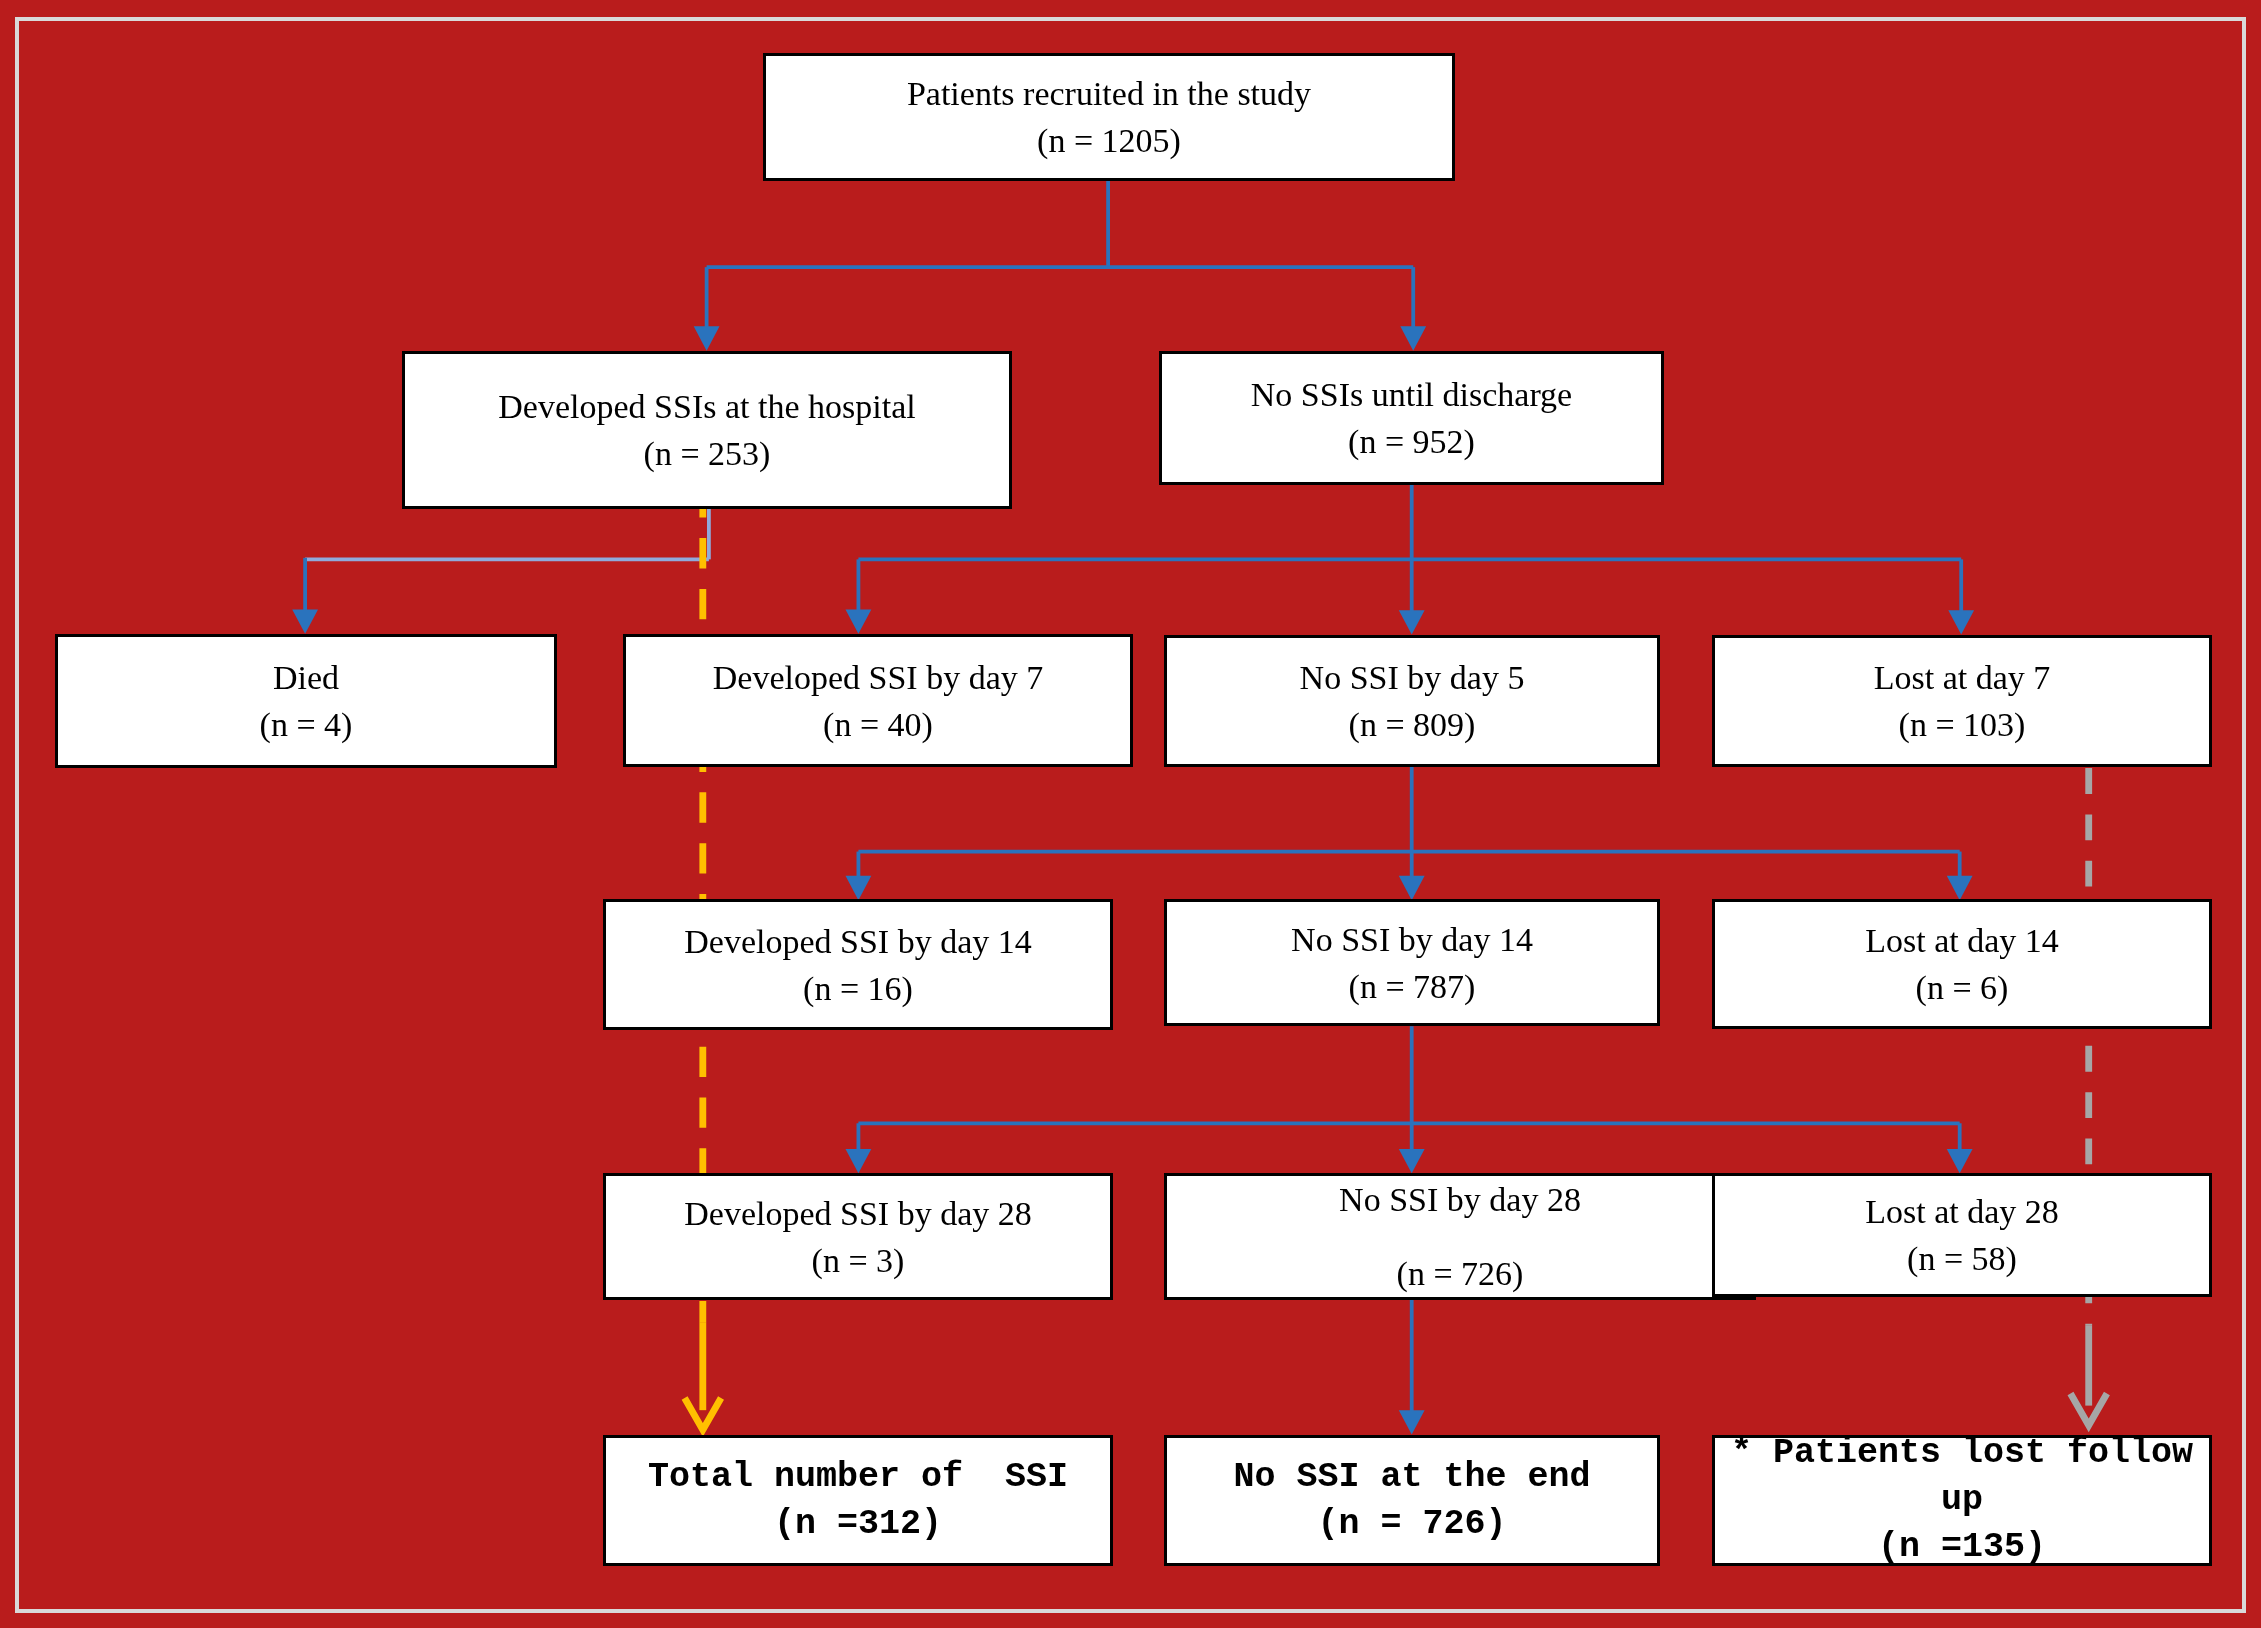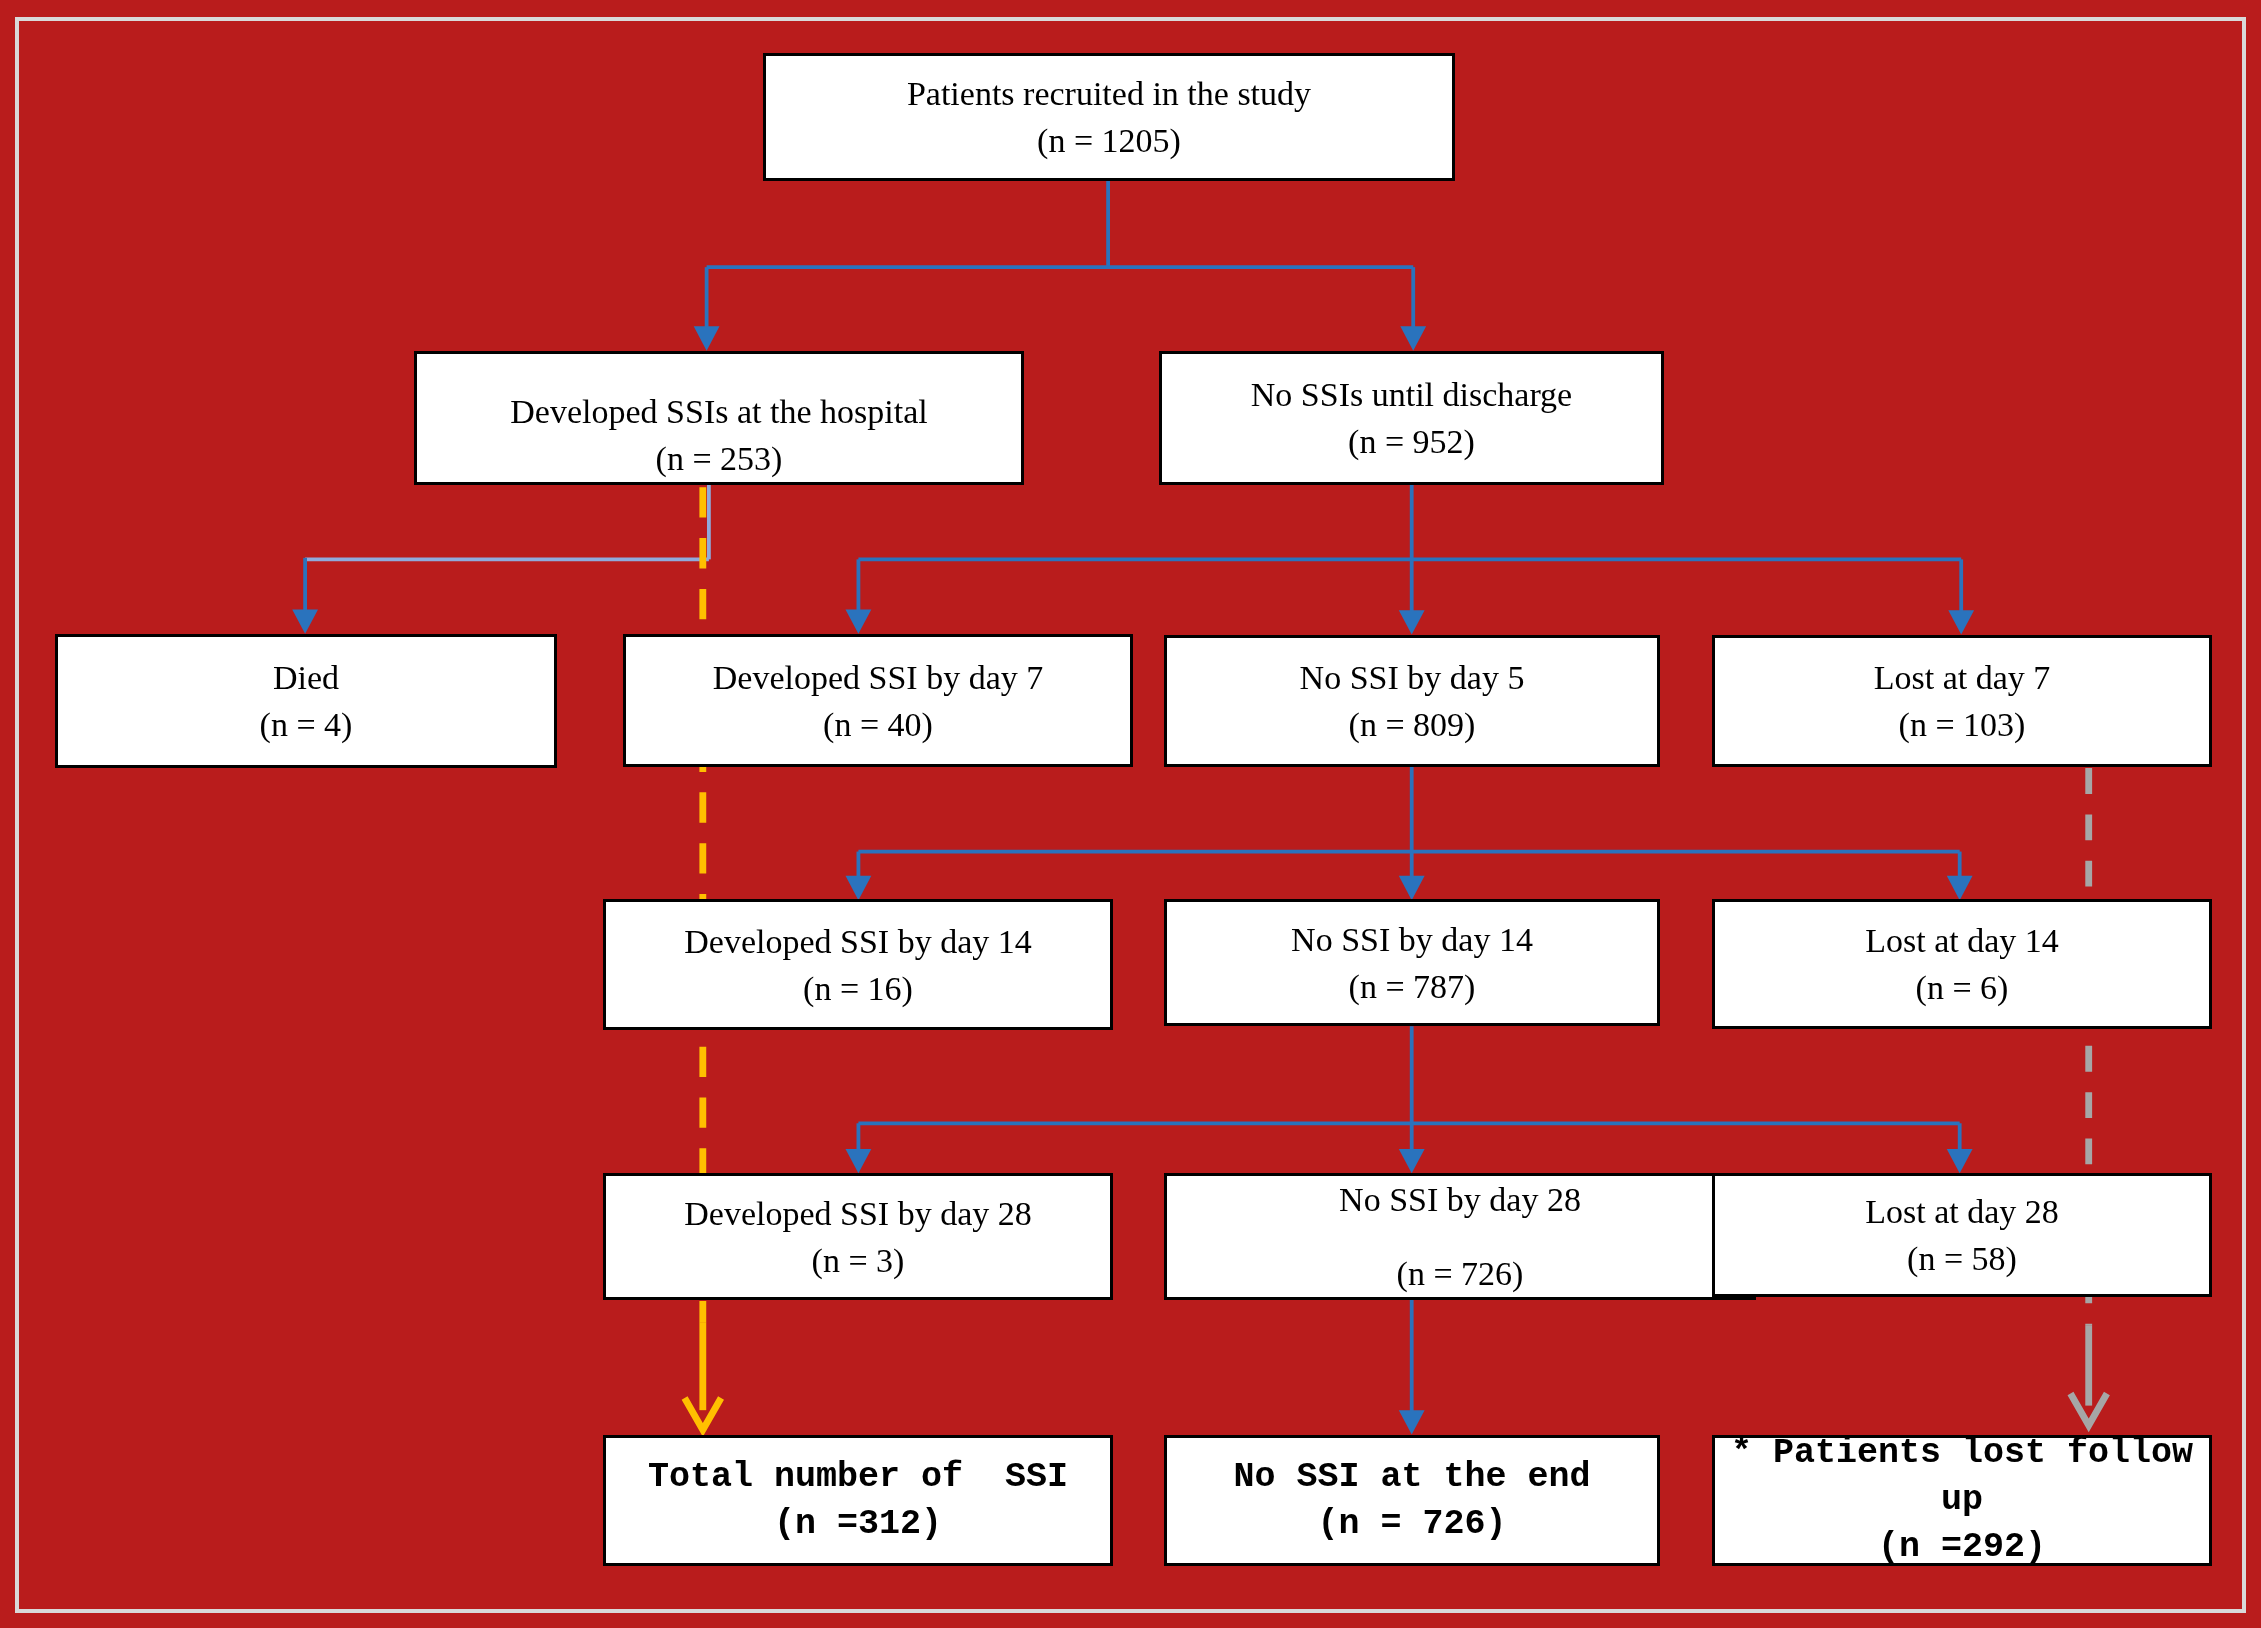--- a/index.html
+++ b/index.html
@@ -30,21 +30,21 @@
     border:3.8px solid var(--box-border,#000000);
     display:flex;flex-direction:column;
     align-items:center;justify-content:center;
     text-align:center;
     font-size:34px;line-height:47px;color:#000000;
   }
   .node .bl{white-space:pre-wrap;}
   .node.bold{font-weight:bold;font-size:35px;font-family:Liberation Mono, monospace;}
   
   .n-recruited{left:763px;top:53px;width:692px;height:128px;}
-  .n-devhosp{left:414px;top:351px;width:610px;height:134px;justify-content:flex-end;}
+  .n-devhosp{left:402px;top:351px;width:610px;height:158px;}
   .n-nodisch{left:1159px;top:351px;width:505px;height:134px;}
   .n-died{left:55px;top:634px;width:502px;height:134px;}
   .n-dev7{left:623px;top:634px;width:510px;height:133px;}
   .n-no7{left:1164px;top:635px;width:496px;height:132px;}
   .n-lost7{left:1712px;top:635px;width:500px;height:132px;}
   .n-dev14{left:603px;top:899px;width:510px;height:131px;}
   .n-no14{left:1164px;top:899px;width:496px;height:127px;}
   .n-lost14{left:1712px;top:899px;width:500px;height:130px;}
   .n-dev28{left:603px;top:1173px;width:510px;height:127px;}
   .n-no28{left:1164px;top:1173px;width:592px;height:127px;gap:27px;}
@@ -180,17 +180,17 @@
     <div class="bl">(n =312)</div>
   </div>
 
   <div class="node n-noend bold">
     <div class="bl">No SSI at the end</div>
     <div class="bl">(n = 726)</div>
   </div>
 
   <div class="node n-lostfu bold">
     <div class="bl">* Patients lost follow up</div>
-    <div class="bl">(n =292)</div>
+    <div class="bl">(n =135)</div>
   </div>
 
 </div>
 
 
 </body></html>

